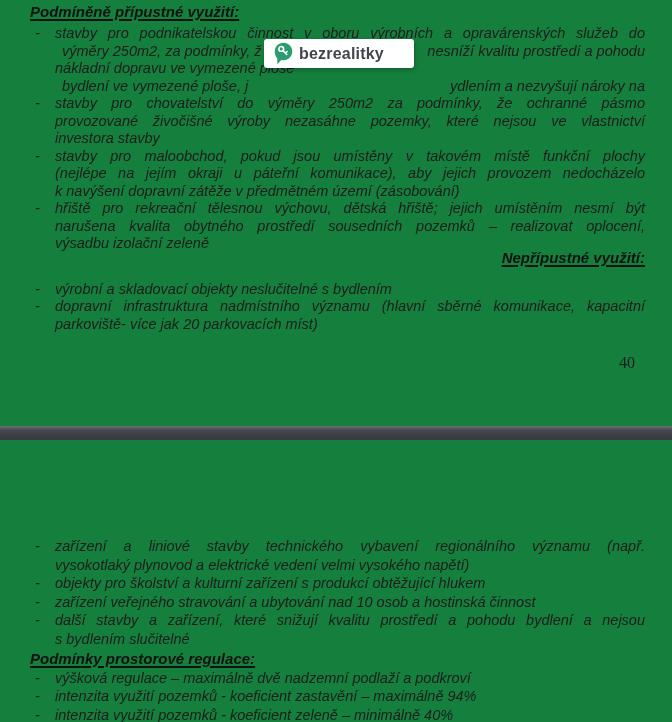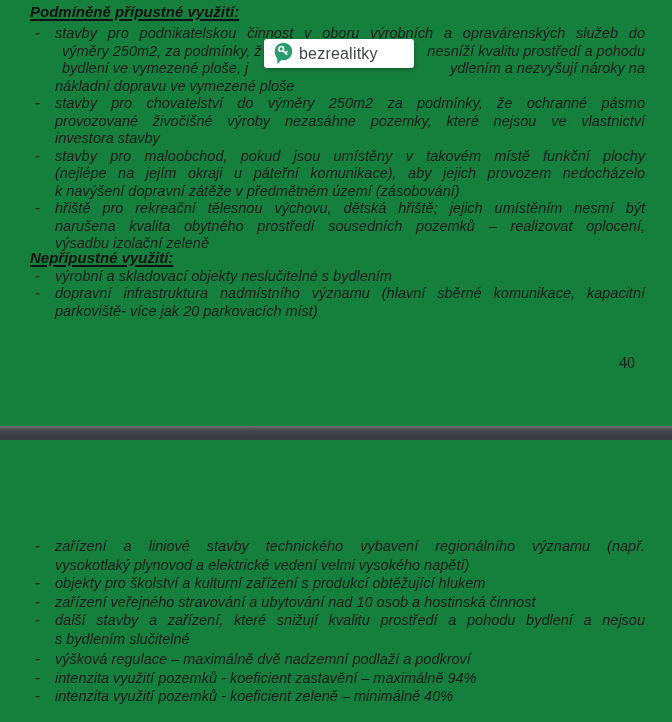--- a/index.html
+++ b/index.html
@@ -15,21 +15,21 @@
   #sec3{top:537px;}
   #sec4{top:650px;}
 
   .heading{
     font-style:italic;font-weight:700;font-size:15px;color:#121212;
     text-decoration:underline;text-decoration-thickness:1.5px;text-underline-offset:2px;
   }
   .p1 .heading{line-height:17.5px;}
   .p2 .heading{line-height:18.5px;}
   #sec1 .heading{margin-bottom:4.5px;}
-  #sec2 .heading{margin-bottom:1px;}
+  #sec2 .heading{margin-bottom:14px;text-align:right;}
   #sec4 .heading{margin-bottom:0;}
 
   .bullet{display:flex;}
   .dash{
     flex:0 0 25px;box-sizing:border-box;padding-left:5px;
     font-style:italic;font-size:14.5px;color:#1c1c1c;
   }
   .p1 .dash{line-height:17.5px;}
   .p2 .dash{line-height:18.5px;}
   .blines{flex:1;min-width:0;}
@@ -49,43 +49,43 @@
     background:linear-gradient(180deg,#6e7174 0%,#44474b 30%,#3a3d41 70%,#383b3e 100%);
   }
 
   #watermark{
     position:absolute;top:39px;left:264px;width:150px;height:29px;
     background:#ffffff;border-radius:3px;z-index:5;
     box-shadow:1px 2px 5px rgba(0,0,0,.25), 0 0 1px rgba(0,0,0,.12);
     display:flex;align-items:center;gap:6px;padding-left:10px;box-sizing:border-box;
   }
   #brand{
-    font-style:normal;font-weight:400;font-size:16px;letter-spacing:.2px;color:#42464a;
+    font-style:normal;font-weight:700;font-size:16px;letter-spacing:.2px;color:#42464a;
   }
 </style>
 </head>
 <body>
 
 <div class="doc">
 
   <section class="sec p1" id="sec1">
       <div class="heading">Podmíněně přípustné využití:</div>
       <div class="bullet">
         <span class="dash">-</span>
         <div class="blines">
           <div class="bline just">stavby pro podnikatelskou činnost v oboru výrobních a opravárenských služeb do</div>
           <div class="bline gap">
             <span>výměry 250m2, za podmínky, ž</span>
             <span>nesníží kvalitu prostředí a pohodu</span>
           </div>
+          <div class="bline">nákladní dopravu ve vymezené ploše</div>
           <div class="bline gap">
             <span>bydlení ve vymezené ploše, j</span>
             <span>ydlením a nezvyšují nároky na</span>
           </div>
-          <div class="bline">nákladní dopravu ve vymezené ploše</div>
         </div>
       </div>
       <div class="bullet">
         <span class="dash">-</span>
         <div class="blines">
           <div class="bline just">stavby pro chovatelství do výměry 250m2 za podmínky, že ochranné pásmo</div>
           <div class="bline just">provozované živočišné výroby nezasáhne pozemky, které nejsou ve vlastnictví</div>
           <div class="bline">investora stavby</div>
         </div>
       </div>
@@ -151,20 +151,21 @@
       <div class="bullet">
         <span class="dash">-</span>
         <div class="blines">
           <div class="bline just">další stavby a zařízení, které snižují kvalitu prostředí a pohodu bydlení a nejsou</div>
           <div class="bline">s bydlením slučitelné</div>
         </div>
       </div>
     </section>
 
   <section class="sec p2" id="sec4">
+      <div class="heading">Podmínky prostorové regulace:</div>
       <div class="bullet">
         <span class="dash">-</span>
         <div class="blines">
           <div class="bline">výšková regulace – maximálně dvě nadzemní podlaží a podkroví</div>
         </div>
       </div>
       <div class="bullet">
         <span class="dash">-</span>
         <div class="blines">
           <div class="bline">intenzita využití pozemků - koeficient zastavění – maximálně 94%</div>

